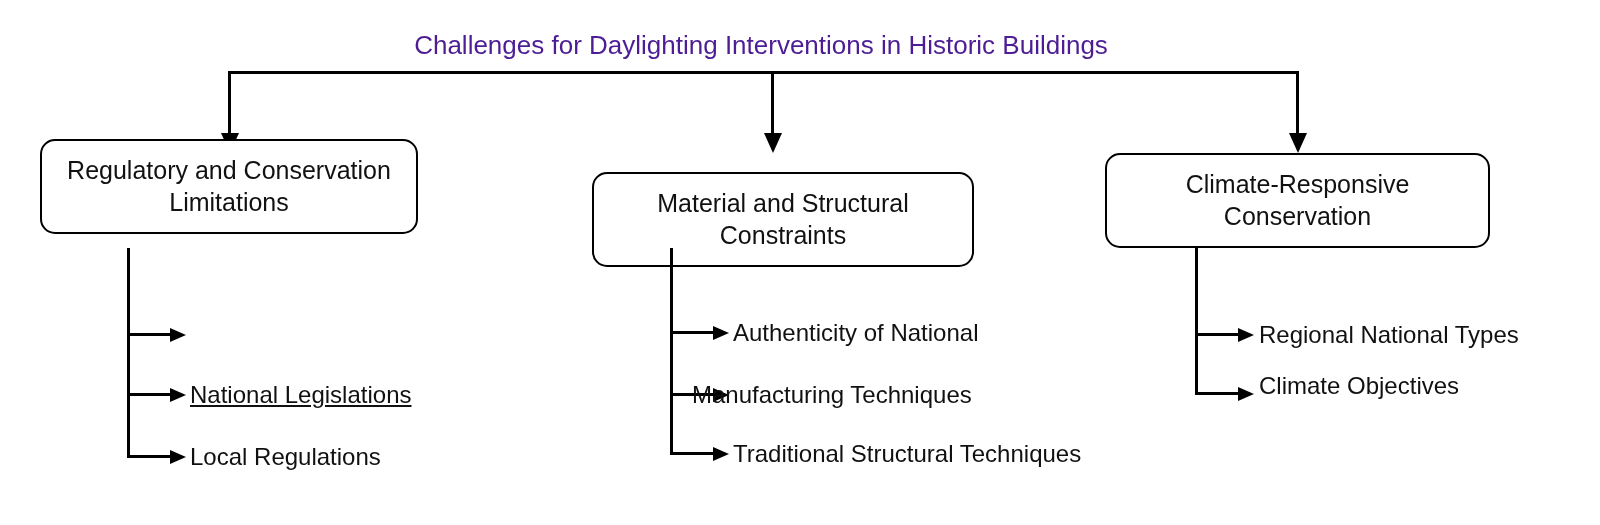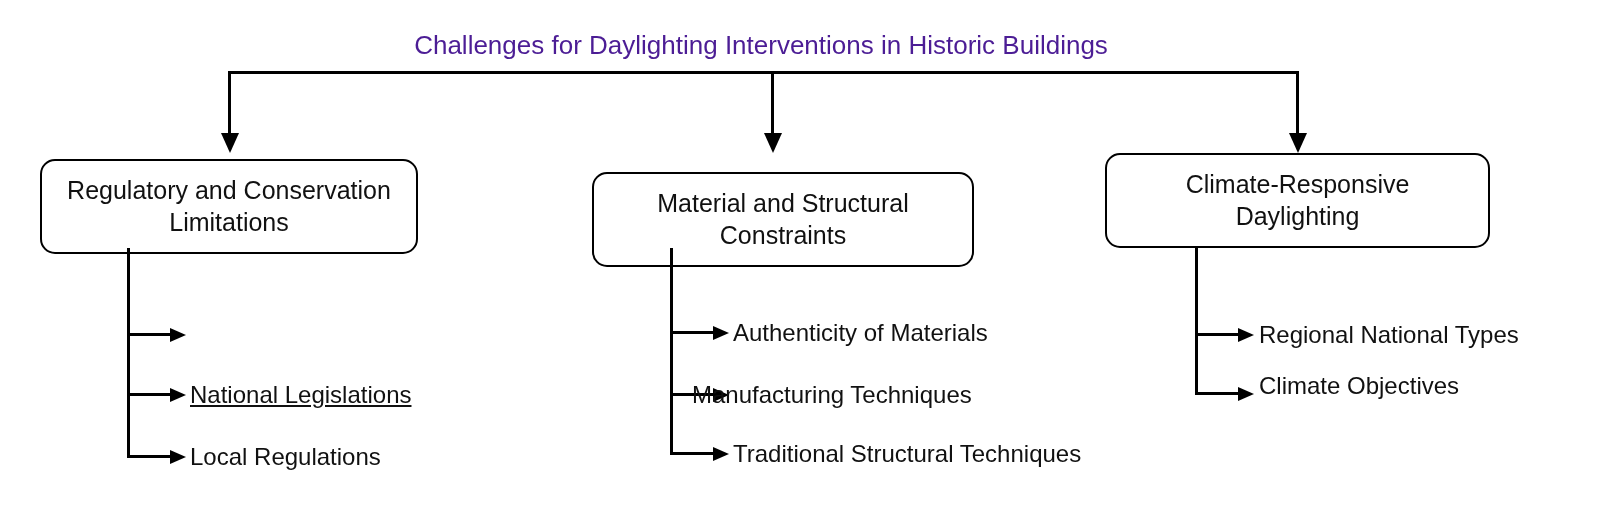--- a/index.html
+++ b/index.html
@@ -86,48 +86,48 @@
 
   <div class="vline" style="left:228px; top:71px; height:63px;"></div>
   <div class="arrow-down" style="left:221px; top:133px;"></div>
 
   <div class="vline" style="left:771px; top:71px; height:63px;"></div>
   <div class="arrow-down" style="left:764px; top:133px;"></div>
 
   <div class="vline" style="left:1296px; top:71px; height:63px;"></div>
   <div class="arrow-down" style="left:1289px; top:133px;"></div>
 
-  <div class="node" style="left:40px; top:159px; width:378px;">
+  <div class="node" style="left:40px; top:139px; width:378px;">
     <span>Regulatory and Conservation Limitations</span>
   </div>
   <div class="node" style="left:592px; top:153px; width:382px;margin-top:19px;">
     <span>Material and Structural Constraints</span>
   </div>
   <div class="node" style="left:1105px; top:153px; width:385px;">
-    <span>Climate-Responsive Daylighting</span>
+    <span>Climate-Responsive Conservation</span>
   </div>
 
   <div class="vline" style="left:127px; top:248px; height:209px;"></div>
 
   <div class="hline" style="left:127px; top:333px; width:43px;"></div>
   <div class="arrow-right" style="left:170px; top:328px;"></div>
 
   <div class="hline" style="left:127px; top:393px; width:43px;"></div>
   <div class="arrow-right" style="left:170px; top:388px;"></div>
   <div class="leaf" style="left:190px; top:379px;text-decoration:underline;">National Legislations</div>
 
   <div class="hline" style="left:127px; top:455px; width:43px;"></div>
   <div class="arrow-right" style="left:170px; top:450px;"></div>
   <div class="leaf" style="left:190px; top:441px;">Local Regulations</div>
 
   <div class="vline" style="left:670px; top:248px; height:206px;"></div>
 
   <div class="hline" style="left:670px; top:331px; width:43px;"></div>
   <div class="arrow-right" style="left:713px; top:326px;"></div>
-  <div class="leaf" style="left:733px; top:317px;">Authenticity of Materials</div>
+  <div class="leaf" style="left:733px; top:317px;">Authenticity of National</div>
 
   <div class="hline" style="left:670px; top:393px; width:43px;"></div>
   <div class="arrow-right" style="left:713px; top:388px;"></div>
   <div class="leaf" style="left:692px; top:379px;">Manufacturing Techniques</div>
 
   <div class="hline" style="left:670px; top:452px; width:43px;"></div>
   <div class="arrow-right" style="left:713px; top:447px;"></div>
   <div class="leaf" style="left:733px; top:438px;">Traditional Structural Techniques</div>
 
   <div class="vline" style="left:1195px; top:248px; height:146px;"></div>

